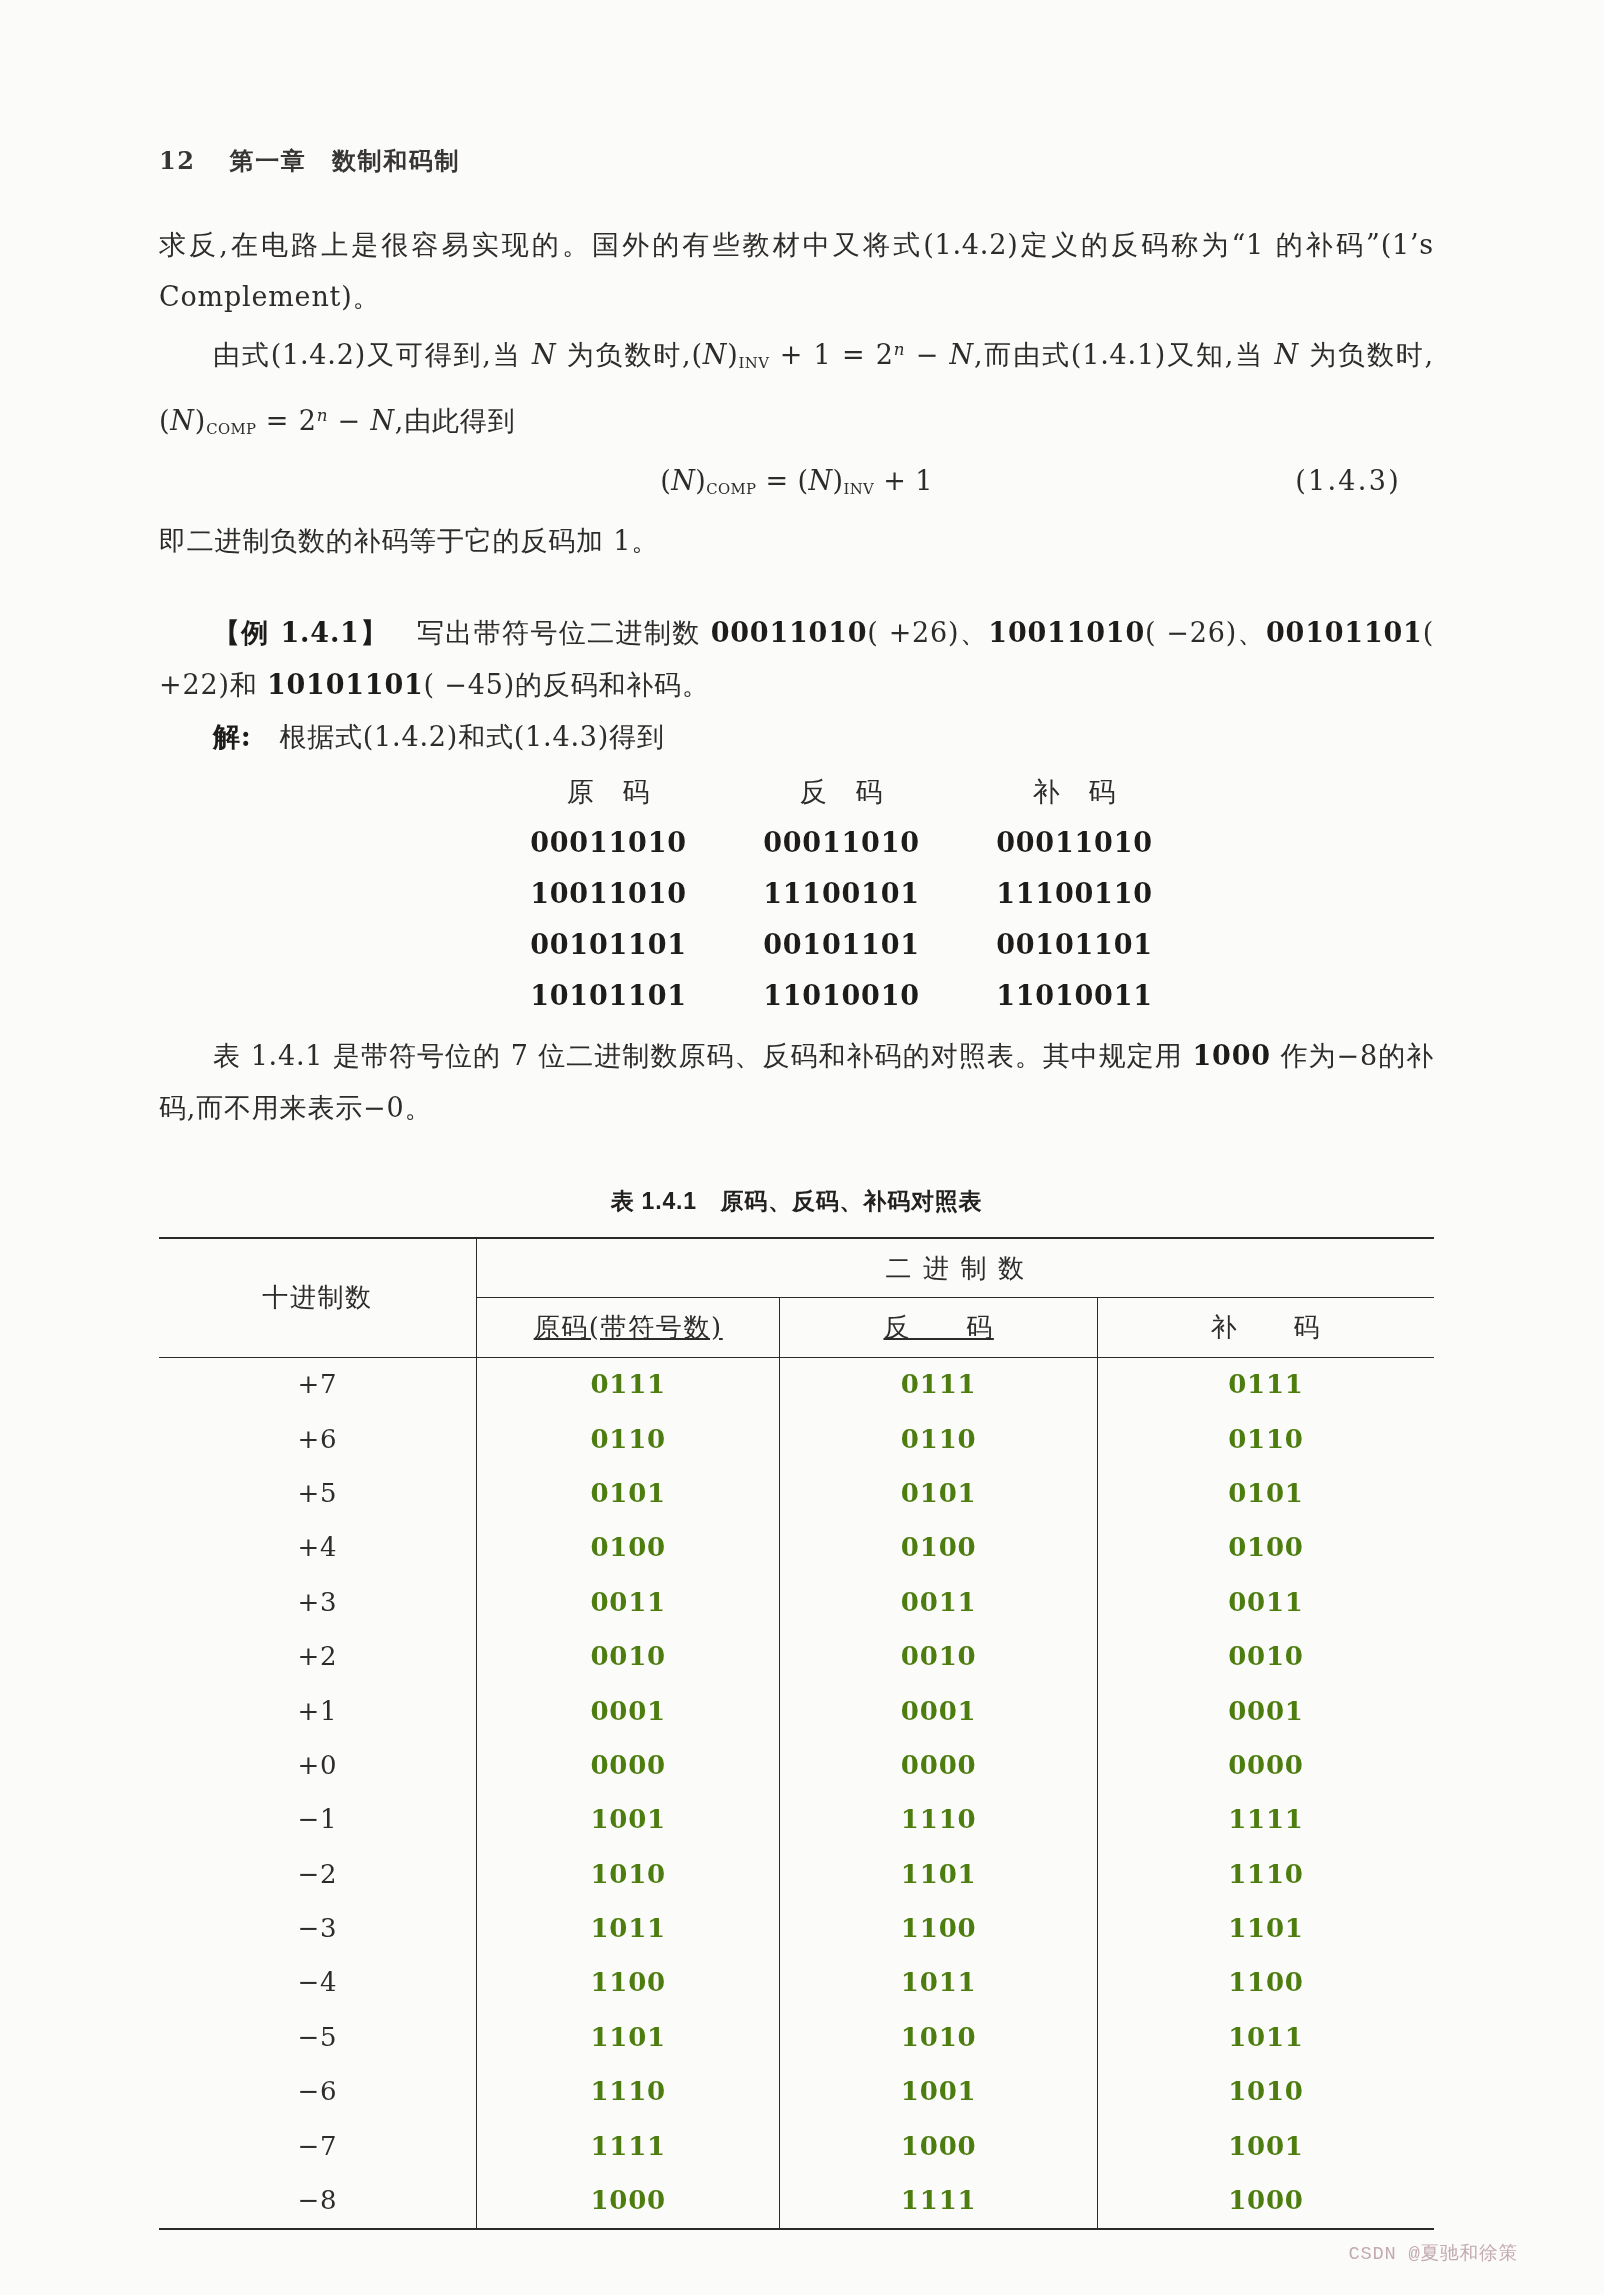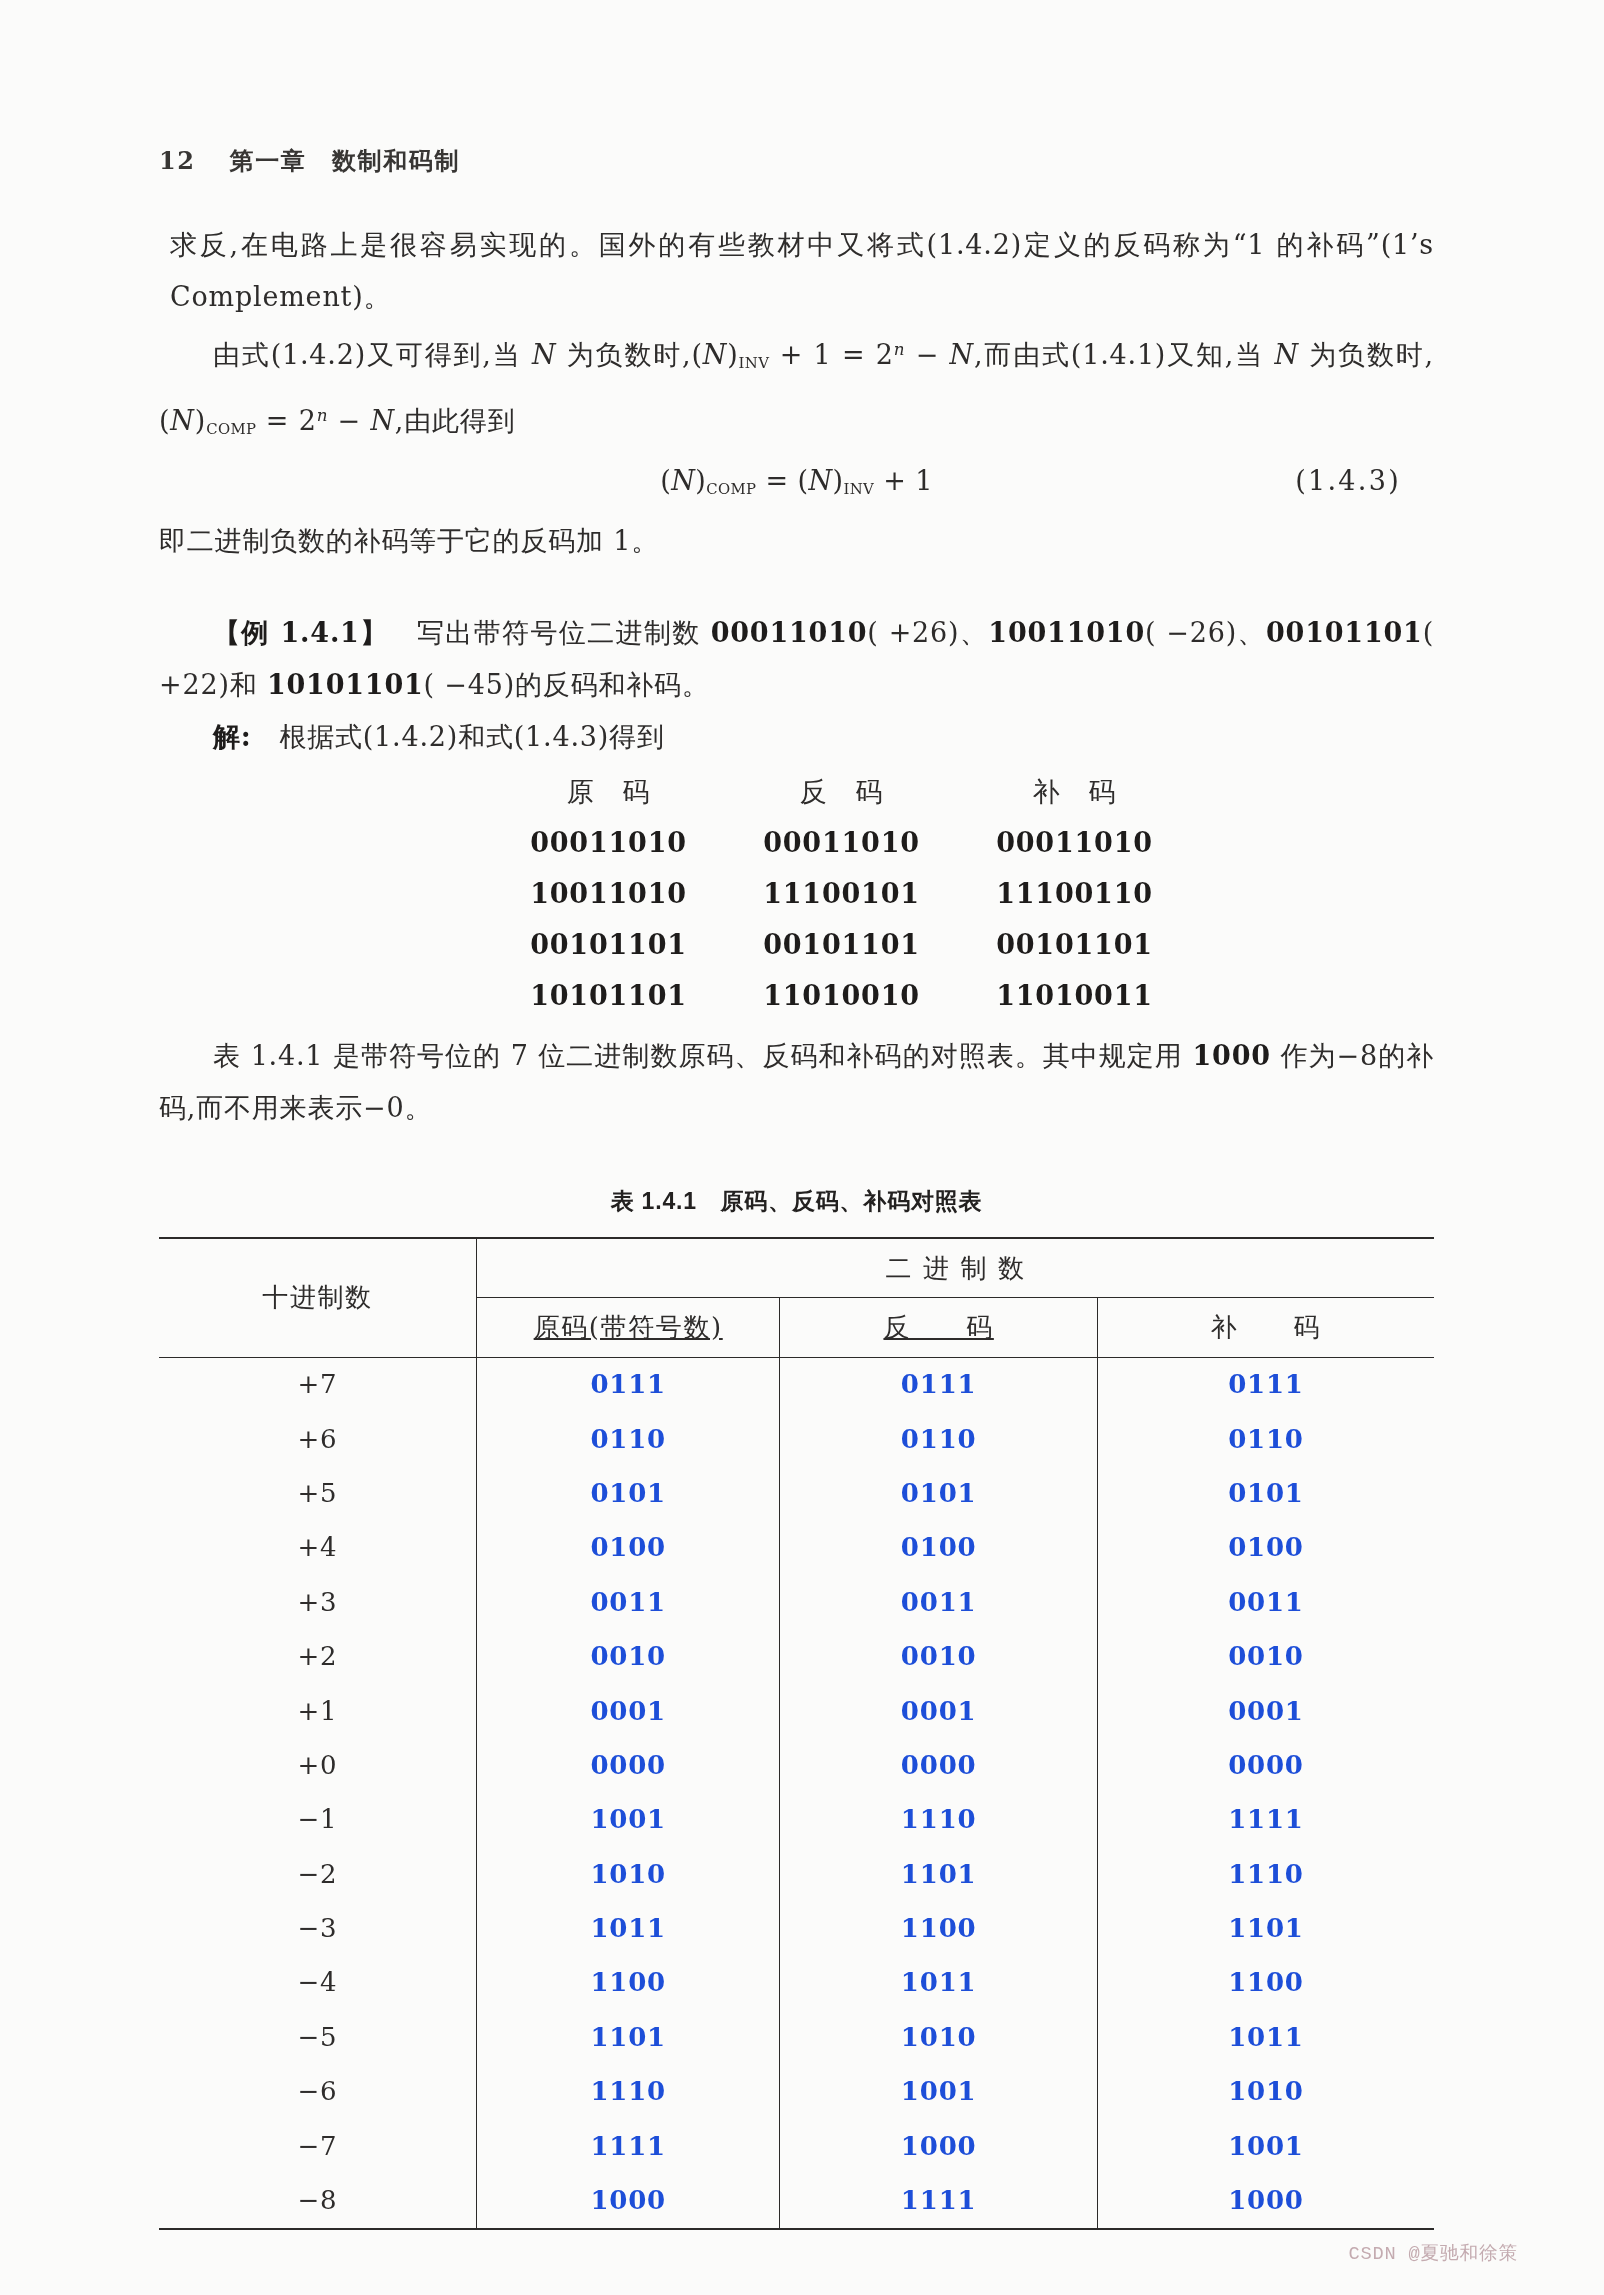--- a/index.html
+++ b/index.html
@@ -9,21 +9,21 @@
     background:#fbfbfa;
     font-family:"DejaVu Serif","Liberation Serif",serif;
     color:#2e2c2b;
     padding:145px 104px 0 93px;
   }
   .page-header { font-size:24px; font-weight:bold; color:#383634; letter-spacing:1.6px; }
   .page-header .chapter { margin-left:34px; }
 
   .para { font-size:27px; line-height:52px; text-align:justify; letter-spacing:0.8px; }
   .indent { text-indent:2em; }
-  .mt-section { margin-top:42px;margin-left:11px; }
+  .mt-section { margin-top:42px; }
   .mt-para { margin-top:40px; }
 
   sub { font-size:0.55em; vertical-align:-0.25em; letter-spacing:0.4px; }
   sup { font-size:0.62em; vertical-align:0.55em; }
   i, .italic { font-style:italic; }
   b { font-weight:bold; color:#1e1c1b; }
 
   .equation-row { position:relative; font-size:27px; line-height:52px; text-align:center; letter-spacing:0.4px; }
   .eq-number { position:absolute; right:33px; top:0; letter-spacing:2.3px; }
 
@@ -48,21 +48,21 @@
   }
   .main-table th, .main-table td { text-align:center; font-weight:normal; }
   .main-table thead th { padding:11.7px 0; letter-spacing:1.6px; }
   .th-dec { border-right:1.6px solid #2c2a29; border-bottom:1.6px solid #2c2a29;margin-top:12px; }
   .th-bingroup { border-bottom:1.6px solid #2c2a29; letter-spacing:3.1px; }
   .row2 th { border-bottom:1.6px solid #2c2a29; }
   .h-orig, .h-inv { border-right:1.6px solid #2c2a29;text-decoration:underline; }
   .main-table tbody td { padding:11.7px 0; line-height:31px; }
   .main-table td.dec { border-right:1.6px solid #2c2a29; letter-spacing:0.8px; }
   .main-table td.b1, .main-table td.b2 { border-right:1.6px solid #2c2a29; }
-  .main-table td.b1, .main-table td.b2, .main-table td.b3 { font-weight:bold; color:#1d4ed8; letter-spacing:0.8px; }
+  .main-table td.b1, .main-table td.b2, .main-table td.b3 { font-weight:bold; color:#4d7c0f; letter-spacing:0.8px; }
 
   .watermark {
     position:absolute; right:20px; bottom:29px;
     font-size:18.7px; color:#c4abb0; letter-spacing:0.8px;
     font-family:Liberation Mono, monospace;
     text-align:right;
   }
 </style>
 </head>
 <body>

